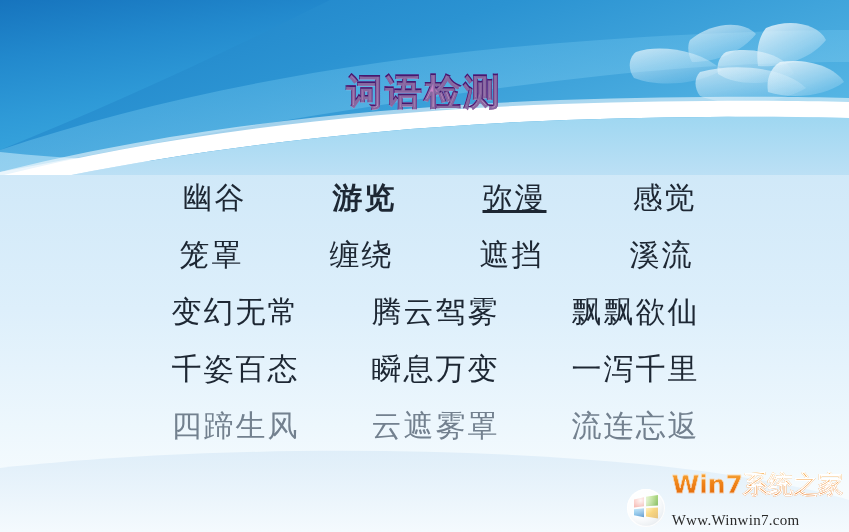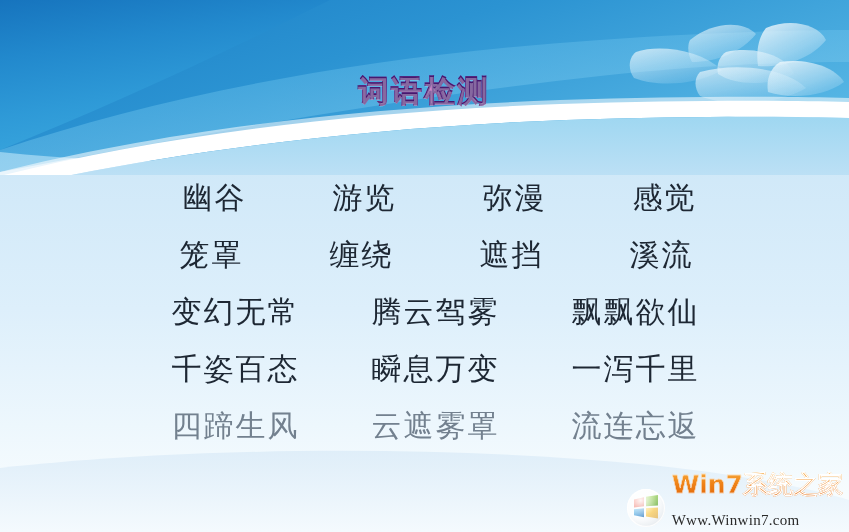--- a/index.html
+++ b/index.html
@@ -40,22 +40,22 @@
   .title-wrap {
     position: absolute;
     left: 0;
     top: 72px;
     width: 849px;
     text-align: center;
     z-index: 6;
   }
   .title {
     display: inline-block;
-    font-family: Liberation Serif, serif;
-    font-size: 30px;
+    font-family: Liberation Mono, monospace;
+    font-size: 36px;
     font-weight: bold;
     letter-spacing: 3px;
     line-height: 1.25;
     background: linear-gradient(to bottom,
         #6a2b9c 0%,
         #8b2f9e 26%,
         #c24fae 52%,
         #d87ec4 74%,
         #b85fb4 100%);
     -webkit-background-clip: text;
@@ -236,22 +236,22 @@
   </div>
 
   <div class="title-wrap">
     <span class="title">词语检测</span>
   </div>
 
   <div class="words">
 
     <div class="word-row row-pairs row-1">
       <span class="word" style="color: rgb(29, 39, 51);">幽谷</span>
-      <span class="word" style="color: rgb(29, 39, 51);">游览</span>
-      <span class="word" style="color: rgb(29, 39, 51);">弥漫</span>
+      <span class="word" style="color: rgb(29, 39, 51); font-weight: bold;">游览</span>
+      <span class="word" style="color: rgb(29, 39, 51); text-decoration: underline;">弥漫</span>
       <span class="word" style="color: rgb(29, 39, 51);">感觉</span>
     </div>
 
     <div class="word-row row-pairs row-2">
       <span class="word" style="color: rgb(29, 39, 51);">笼罩</span>
       <span class="word" style="color: rgb(29, 39, 51);">缠绕</span>
       <span class="word" style="color: rgb(29, 39, 51);">遮挡</span>
       <span class="word" style="color: rgb(29, 39, 51);">溪流</span>
     </div>
 

